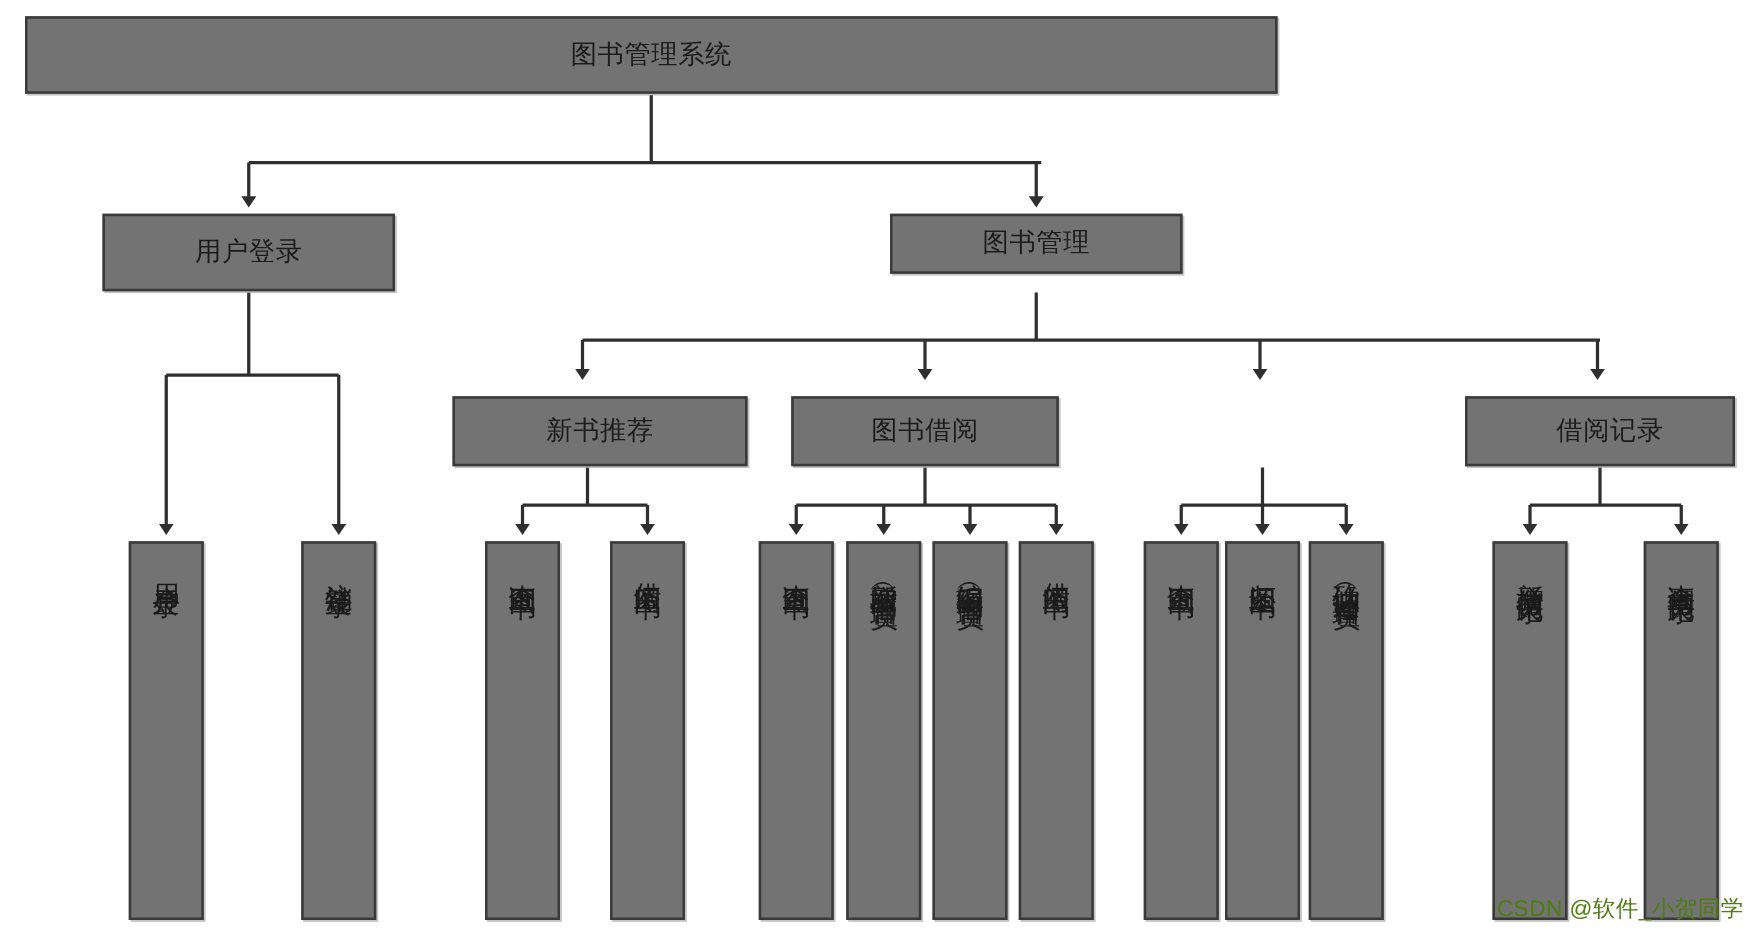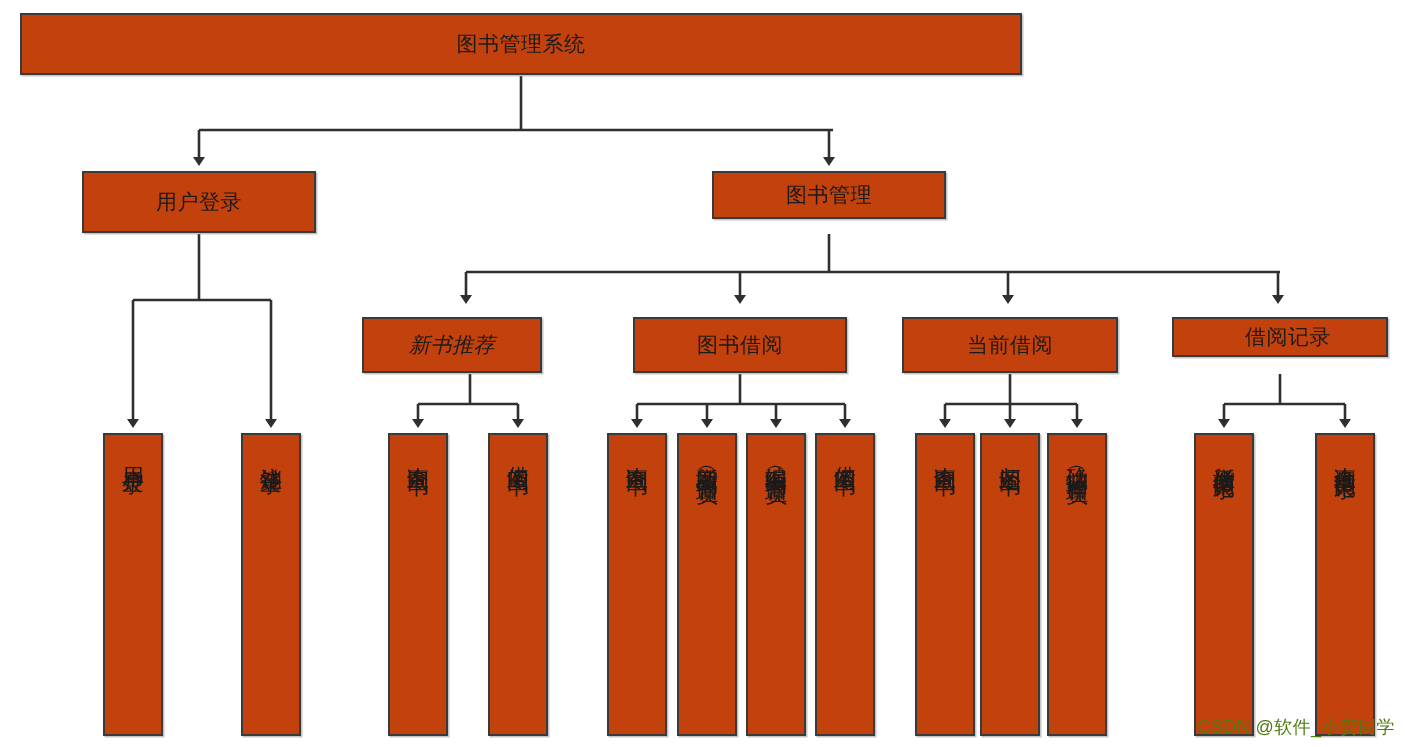--- a/index.html
+++ b/index.html
@@ -21,21 +21,21 @@
     position: absolute;
     left: 0;
     top: 0;
     width: 1405px;
     height: 747px;
     pointer-events: none;
   }
   .node {
     position: absolute;
     box-sizing: border-box;
-    background: #c2410c;
+    background: #737373;
     border: 2px solid #3a3a3a;
     display: flex;
     align-items: center;
     justify-content: center;
     box-shadow: 1.5px 1.5px 0 rgba(150,150,150,0.55);
   }
   .node .lbl {
     color: #1b1b1b;
     font-size: 21px;
     line-height: 1.18;
@@ -126,30 +126,27 @@
     <span class="lbl">图书管理系统</span>
   </div>
 
   <div class="node" style="left:82px; top:171px; width:234px; height:62px;">
     <span class="lbl">用户登录</span>
   </div>
   <div class="node" style="left:712px; top:171px; width:234px; height:48px;">
     <span class="lbl">图书管理</span>
   </div>
 
-  <div class="node" style="left:362px; top:317px; width:180px; height:56px;font-style:italic;">
+  <div class="node" style="left:362px; top:317px; width:236px; height:56px;">
     <span class="lbl">新书推荐</span>
   </div>
   <div class="node" style="left:633px; top:317px; width:214px; height:56px;">
     <span class="lbl">图书借阅</span>
   </div>
-  <div class="node" style="left:902px; top:317px; width:216px; height:56px;">
-    <span class="lbl">当前借阅</span>
-  </div>
-  <div class="node" style="left:1172px; top:317px; width:216px; height:40px;padding-left:16px;">
+  <div class="node" style="left:1172px; top:317px; width:216px; height:56px;padding-left:16px;">
     <span class="lbl">借阅记录</span>
   </div>
 
   <div class="node vert" style="left:103px; top:433px; width:60px; height:303px;">
     <span class="lbl">用户登录</span>
   </div>
   <div class="node vert" style="left:241px; top:433px; width:60px; height:303px;">
     <span class="lbl">注销登录</span>
   </div>
 

